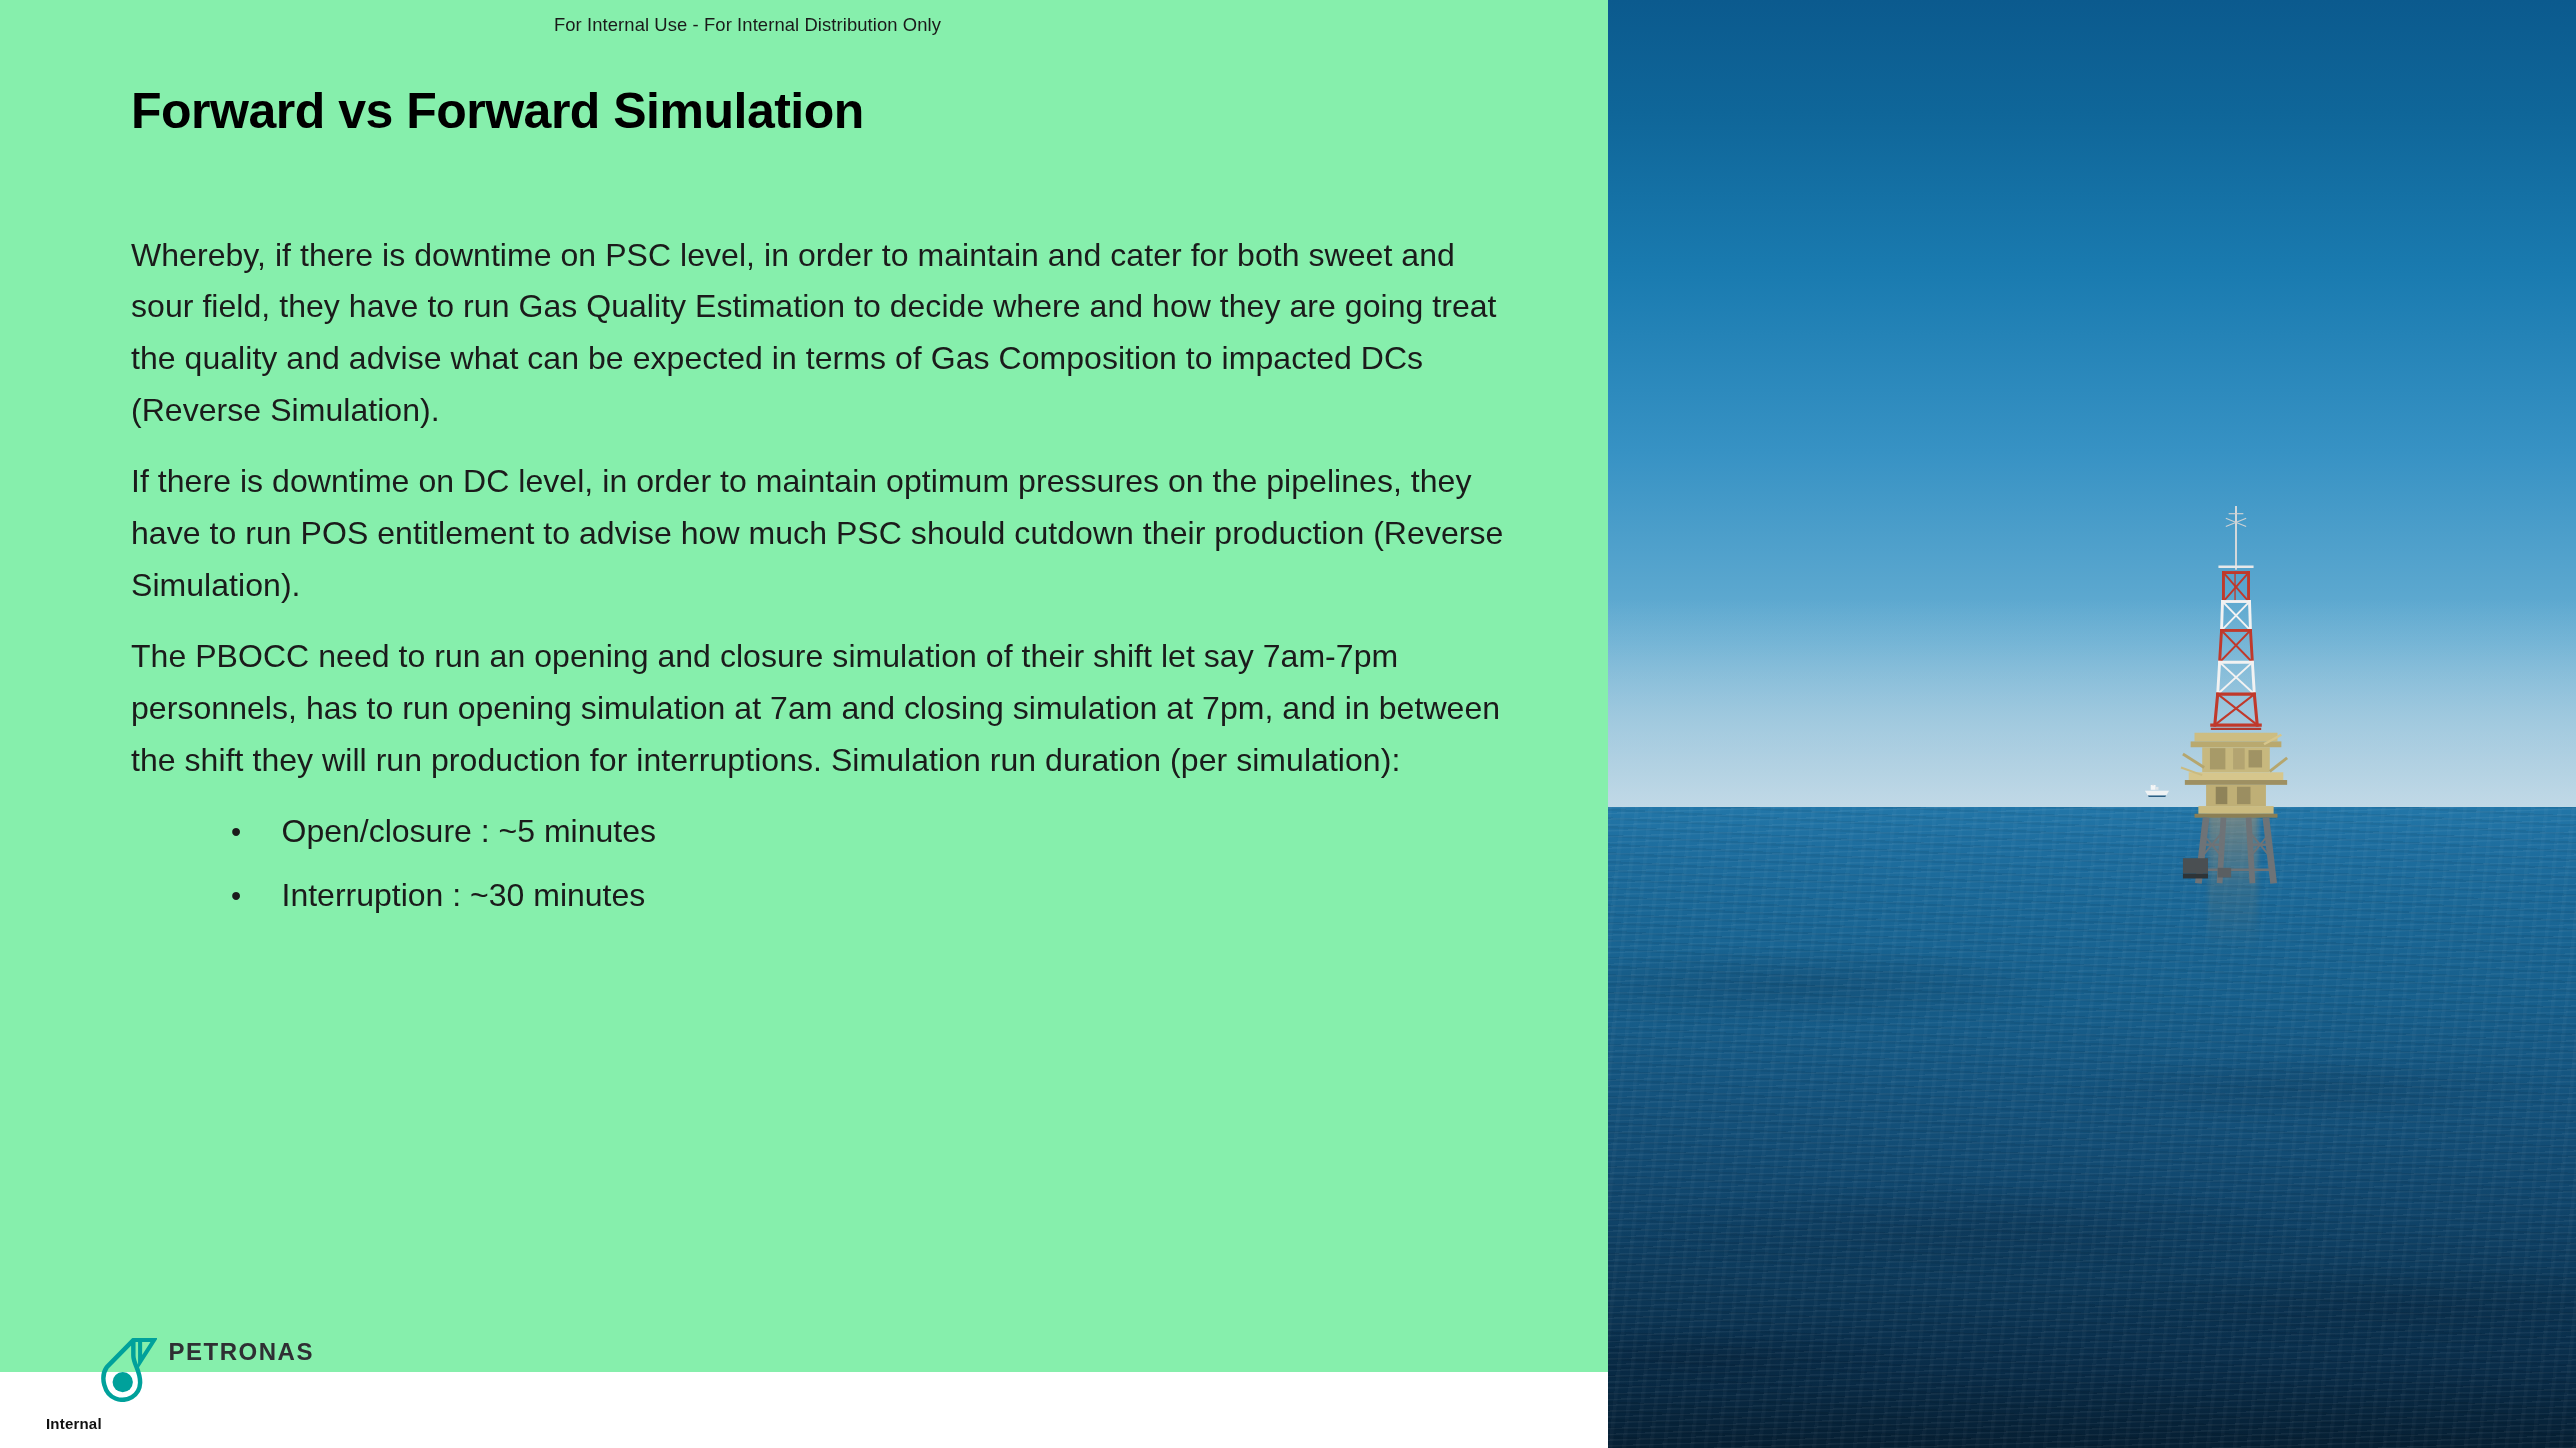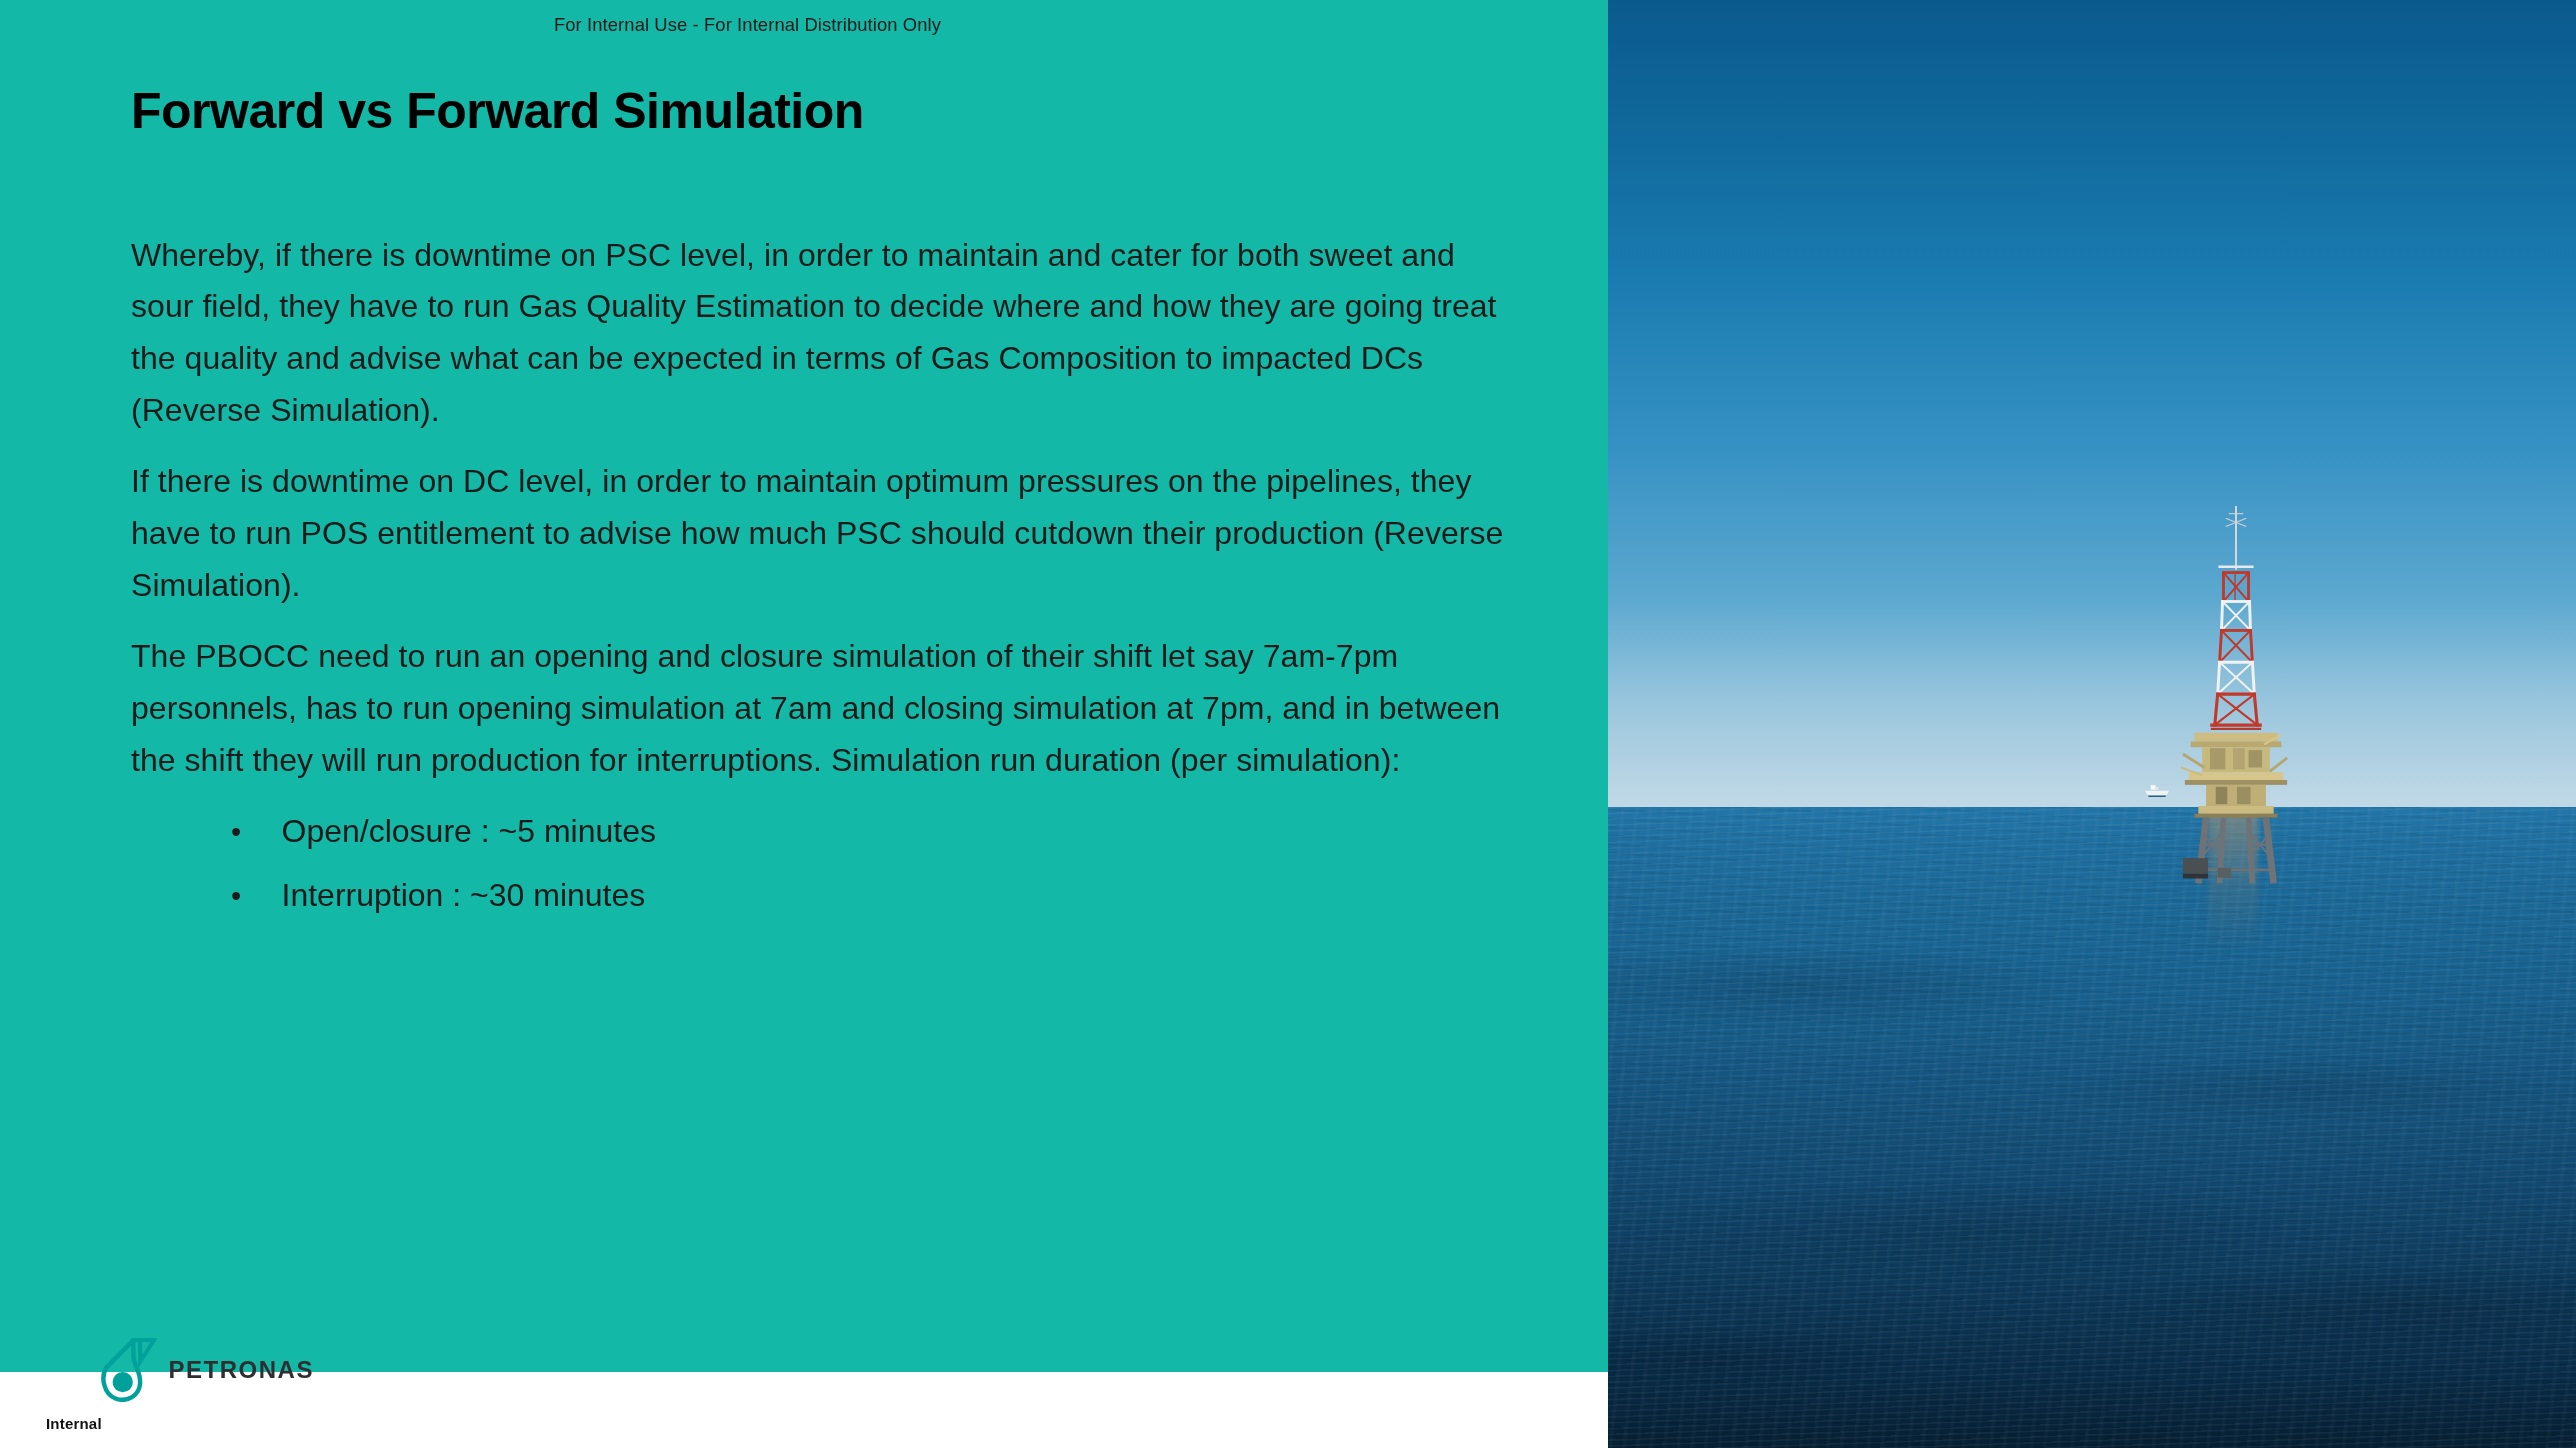--- a/index.html
+++ b/index.html
@@ -11,21 +11,21 @@
     width: 2576px;
     height: 1449px;
     overflow: hidden;
     font-family: "Liberation Sans", sans-serif;
   }
 
   .slide {
     position: relative;
     width: 2576px;
     height: 1372px;
-    background: #14b8a6;
+    background: #86efac;
   }
 
   
   .classification-header {
     position: absolute;
     left: 0;
     top: 13.5px;
     width: 1495px;
     text-align: center;
     font-size: 18.4px;
@@ -87,21 +87,21 @@
     color: #1b1b1b;
     line-height: 1.5;
   }
 
   
   .footer-logo {
     position: absolute;
     left: 101px;
     top: 1338px;
     display: flex;
-    align-items: center;
+    align-items: flex-start;
   }
   .logo-mark {
     width: 56px;
     height: 64px;
     display: block;
   }
   .logo-wordmark {
     margin-left: 11.6px;
     font-size: 24px;
     font-weight: bold;

